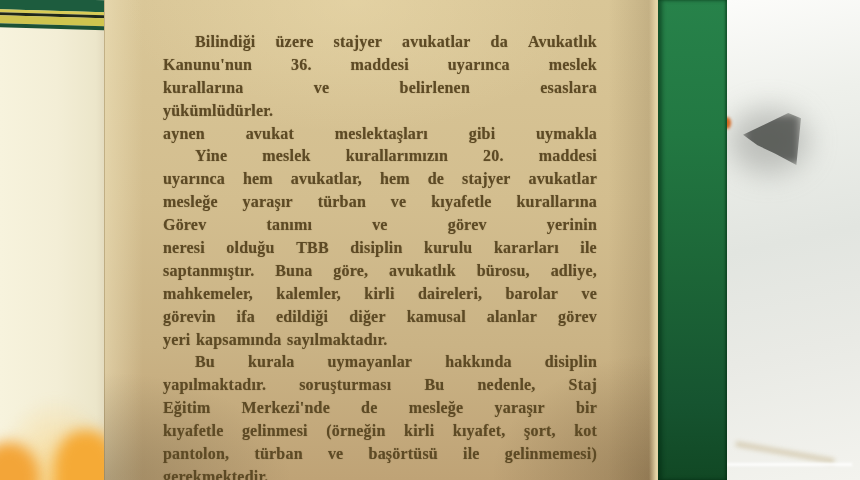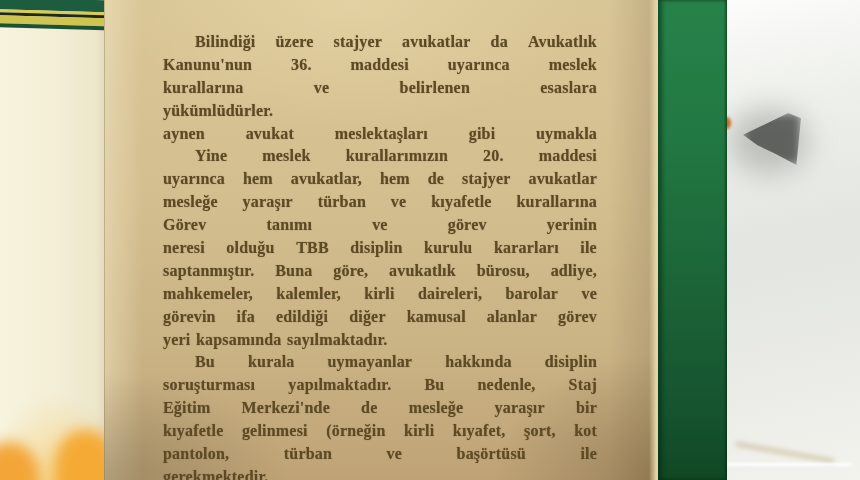--- a/index.html
+++ b/index.html
@@ -192,22 +192,22 @@
         </div>
         <div>
           <div class="line first">
             <span>Bu</span>
             <span>kurala</span>
             <span>uymayanlar</span>
             <span>hakkında</span>
             <span>disiplin</span>
           </div>
           <div class="line">
+            <span>yapılmaktadır.</span>
             <span>soruşturması</span>
-            <span>yapılmaktadır.</span>
             <span>Bu</span>
             <span>nedenle,</span>
             <span>Staj</span>
           </div>
           <div class="line">
             <span>Eğitim</span>
             <span>Merkezi'nde</span>
             <span>de</span>
             <span>mesleğe</span>
             <span>yaraşır</span>
@@ -221,20 +221,21 @@
             <span>kıyafet,</span>
             <span>şort,</span>
             <span>kot</span>
           </div>
           <div class="line">
             <span>pantolon,</span>
             <span>türban</span>
             <span>ve</span>
             <span>başörtüsü</span>
             <span>ile</span>
+            <span>gelinmemesi)</span>
           </div>
           <div class="line last">
             <span>gerekmektedir.</span>
           </div>
         </div>
       </div>
     <div class="page-edge-right"></div>
   </div>
 
   <div class="green-band"></div>

